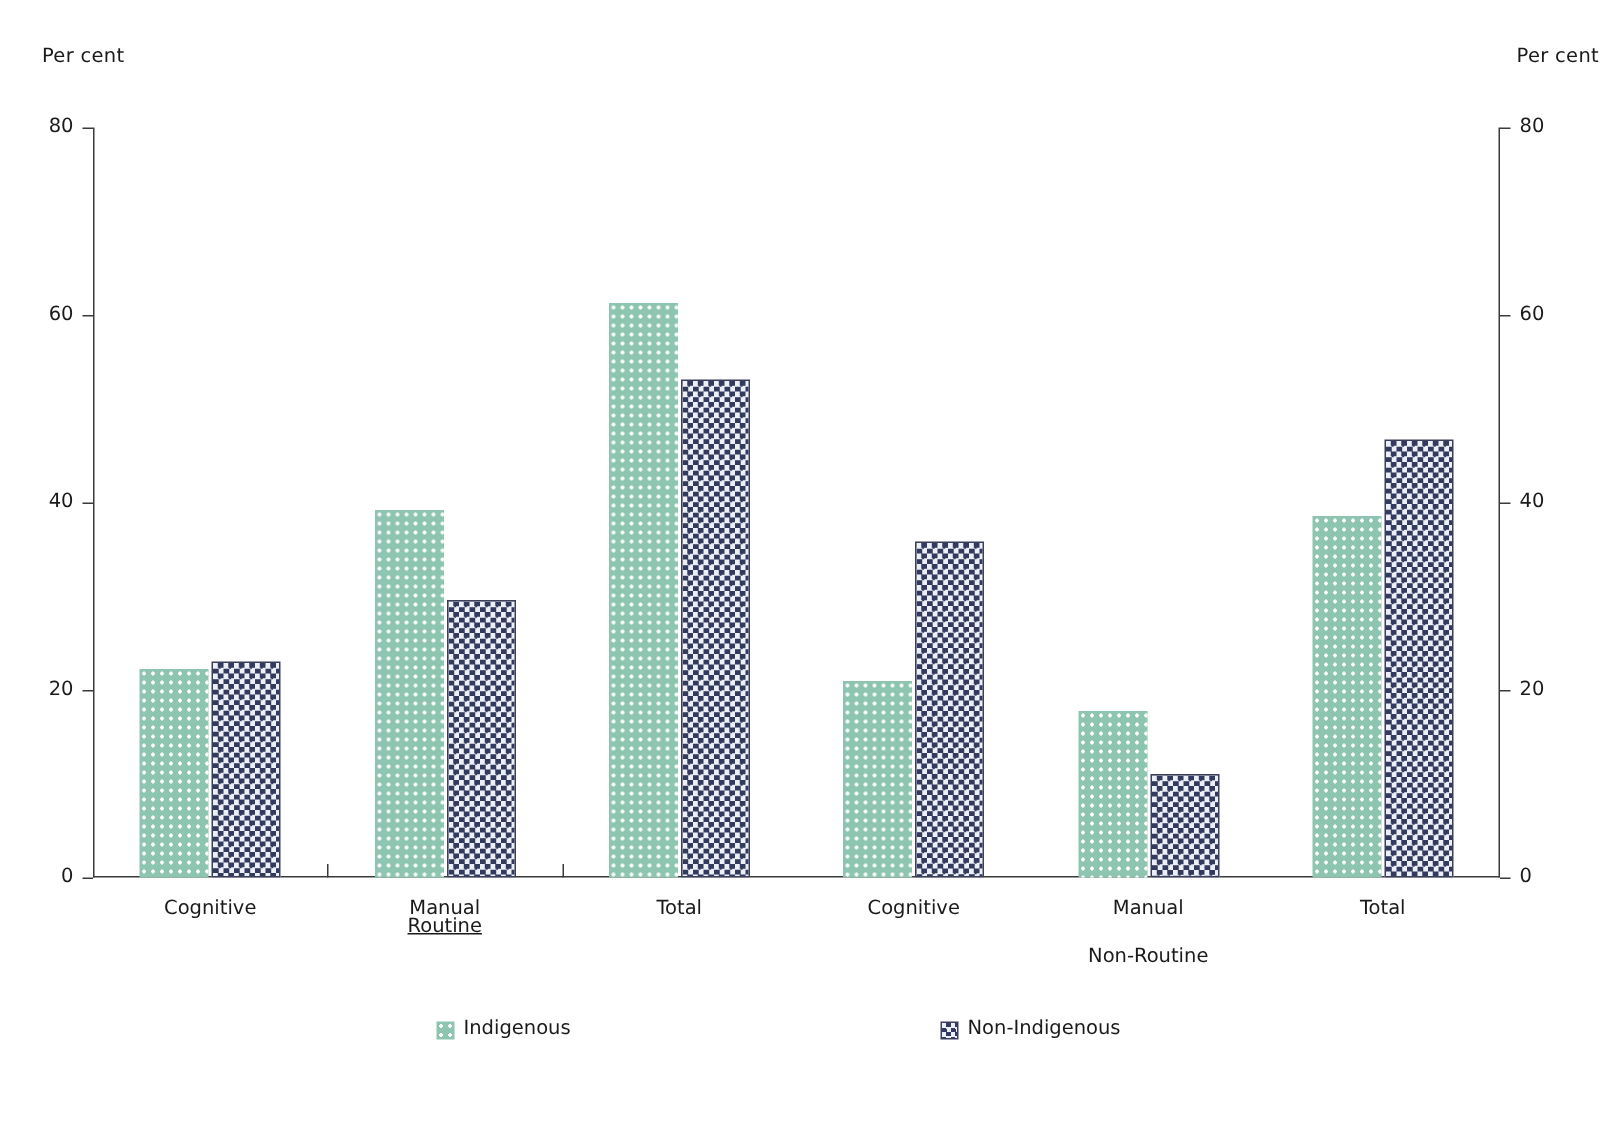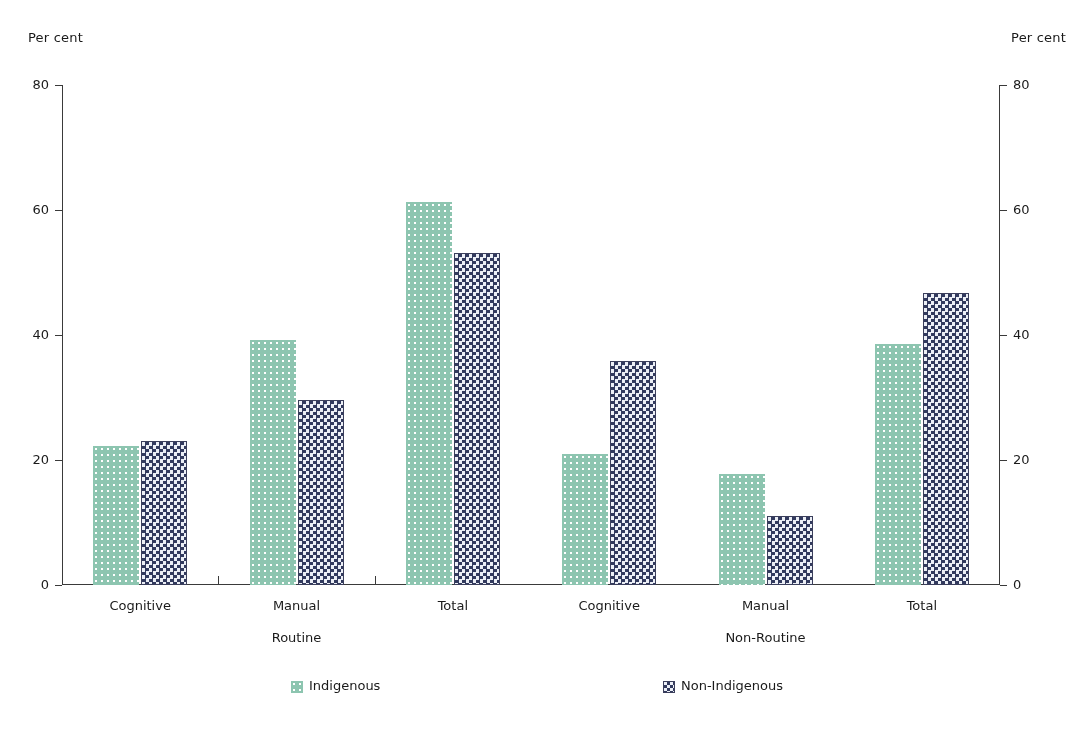--- a/index.html
+++ b/index.html
@@ -139,21 +139,21 @@
   }
   .legend-item {
     position: absolute;
     display: flex;
     align-items: flex-end;
     font-size: 13px;
     color: #1a1a1a;
     white-space: nowrap;
   }
   #legend-indigenous     { left: 291px; top: 0; }
-  #legend-nonindigenous  { left: 627px; top: 0; margin-left: 36px; }
+  #legend-nonindigenous  { left: 627px; top: 0; }
 
   .swatch {
     width: 12px;
     height: 12px;
     margin-right: 6px;
     box-sizing: border-box;
     flex: 0 0 auto;
   }
   .swatch.indigenous {
     background-color: #8dc5b0;
@@ -227,21 +227,21 @@
 
   <div id="cat-labels-layer">
       <div class="cat-label" style="left: 140.167px; top: 598px;">Cognitive</div>
       <div class="cat-label" style="left: 296.5px; top: 598px;">Manual</div>
       <div class="cat-label" style="left: 452.833px; top: 598px;">Total</div>
       <div class="cat-label" style="left: 609.167px; top: 598px;">Cognitive</div>
       <div class="cat-label" style="left: 765.5px; top: 598px;">Manual</div>
       <div class="cat-label" style="left: 921.833px; top: 598px;">Total</div>
     </div>
   <div id="group-labels-layer">
-      <div class="group-label" style="left: 296.5px; top: 630px;">Routine</div>
+      <div class="group-label" style="left: 296.5px; top: 610px; text-decoration: underline;">Routine</div>
       <div class="group-label" style="left: 765.5px; top: 630px;">Non-Routine</div>
     </div>
 
   <div id="legend">
     <div class="legend-item" id="legend-indigenous">
       <span class="swatch indigenous"></span>
       <span>Indigenous</span>
     </div>
     <div class="legend-item" id="legend-nonindigenous">
       <span class="swatch nonindigenous"></span>

